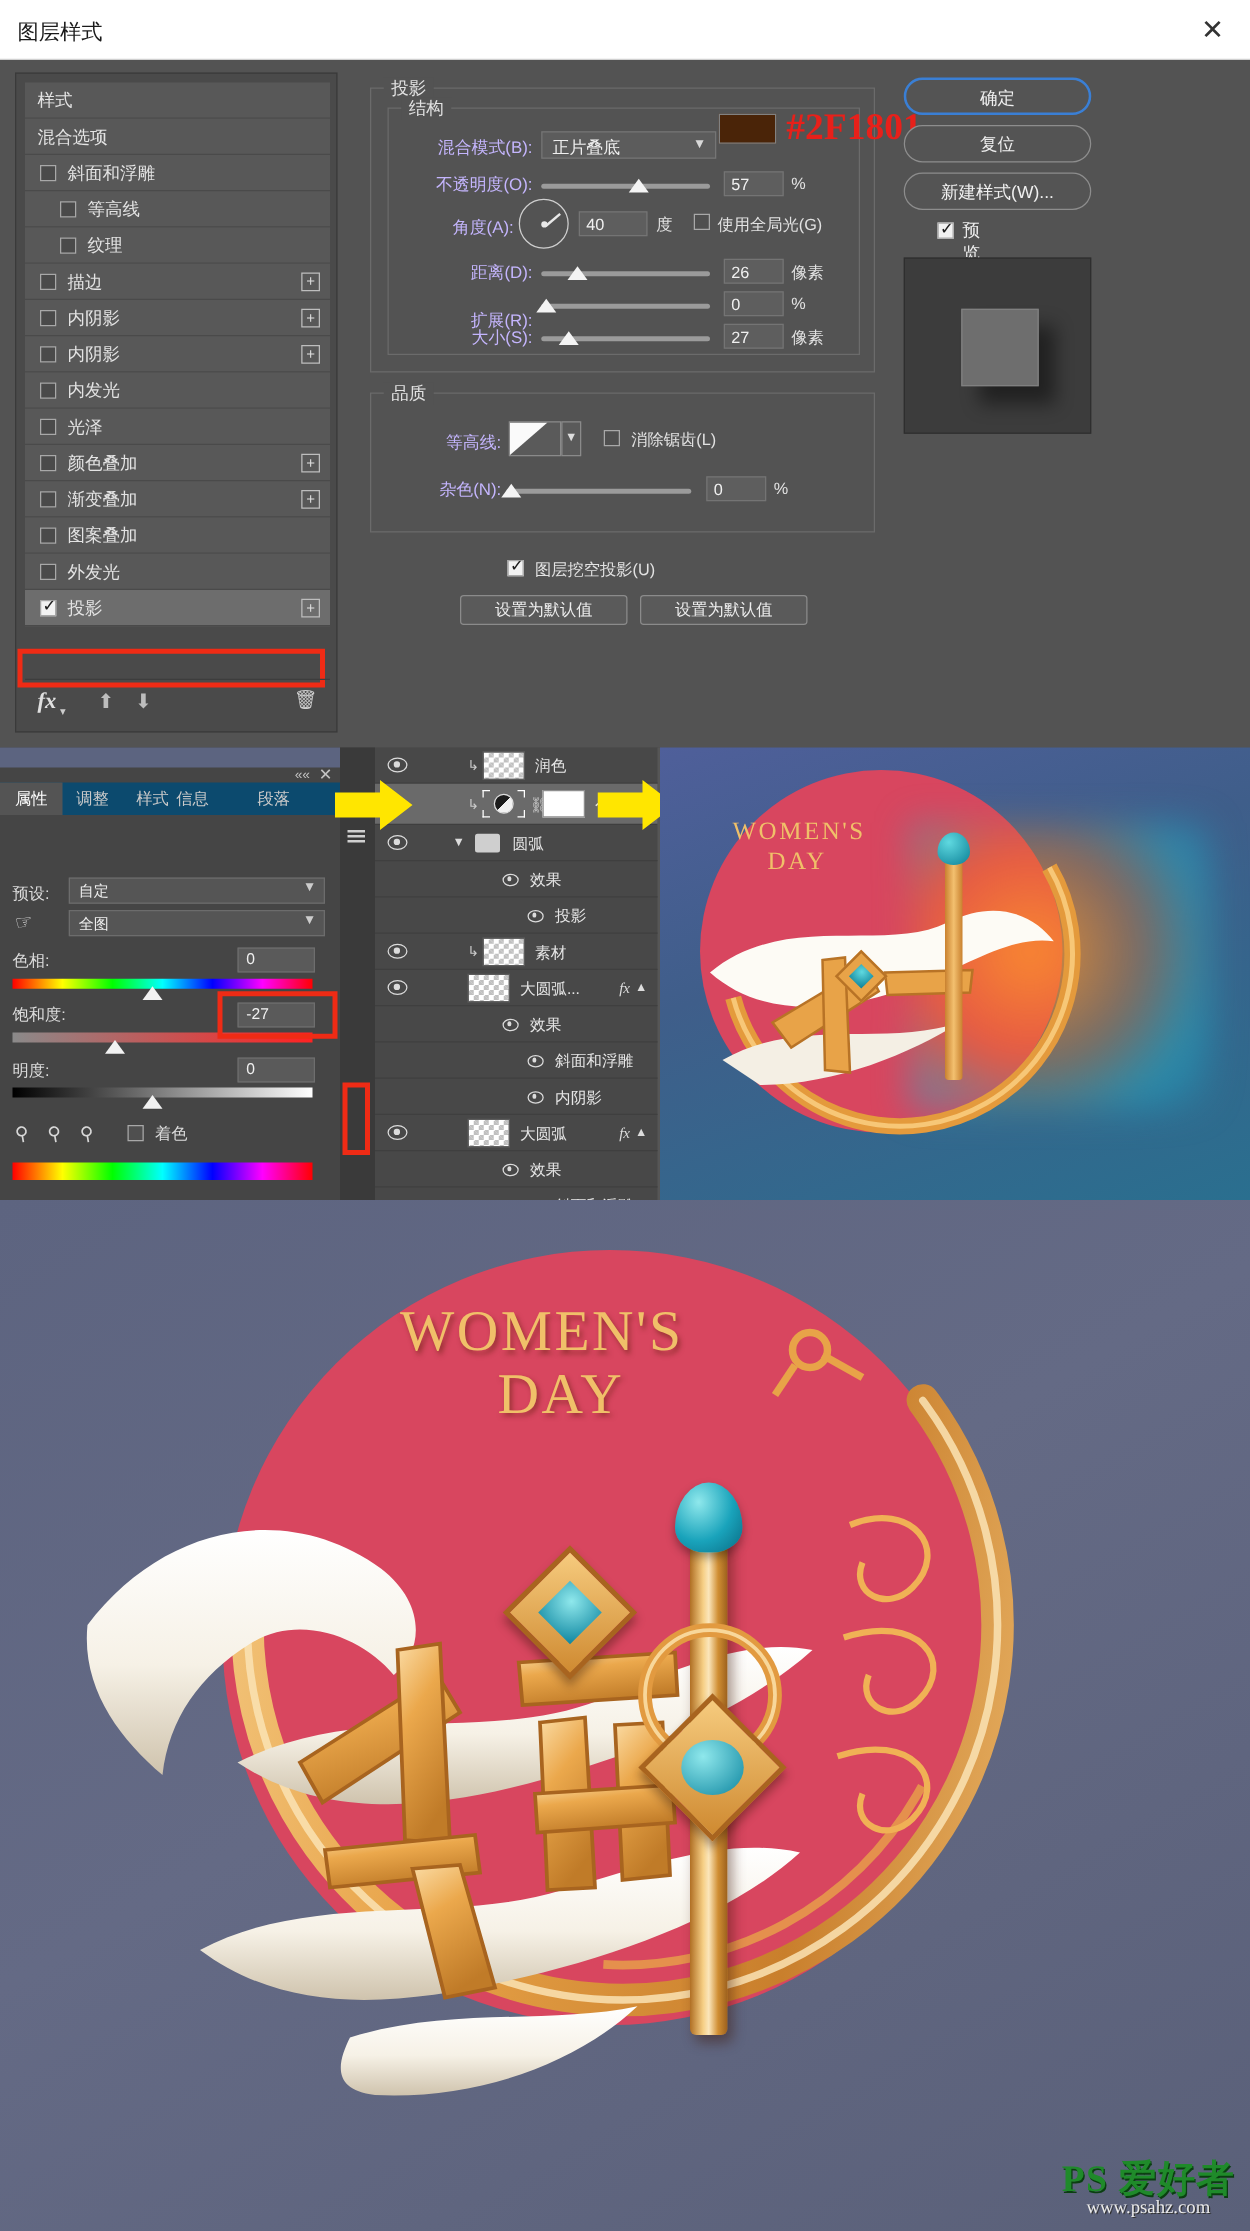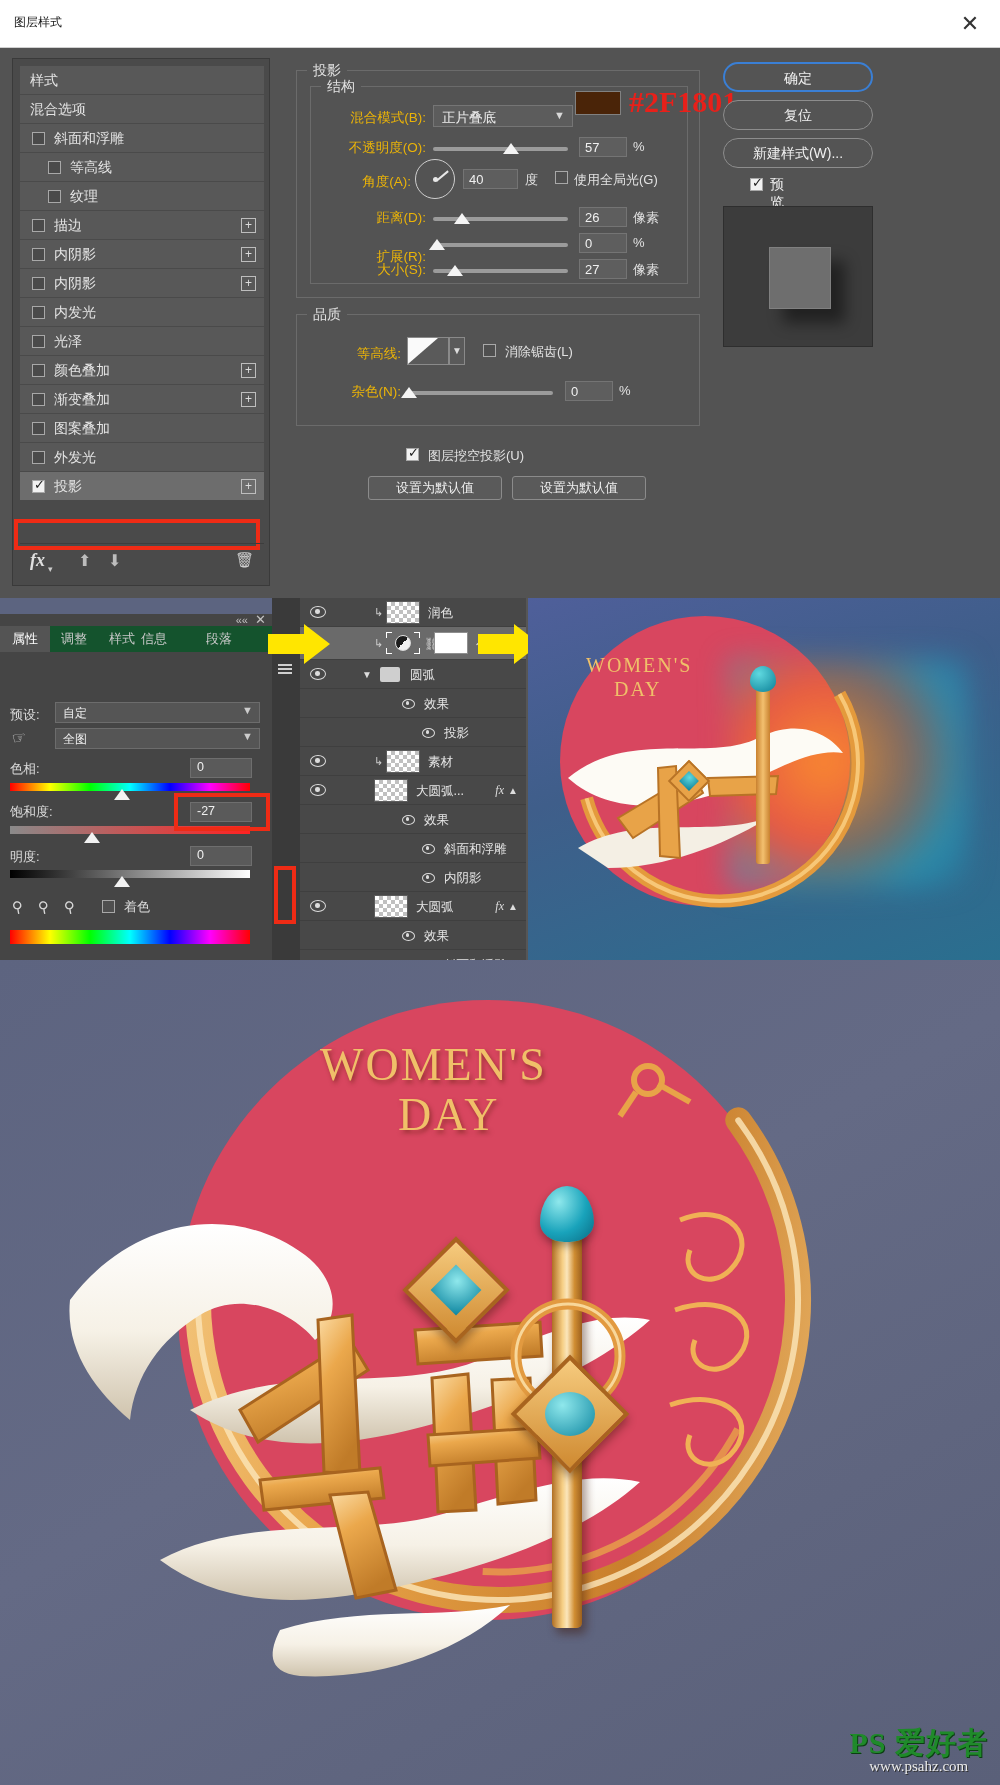--- a/index.html
+++ b/index.html
@@ -7,21 +7,21 @@
     width:1000px; height:1785px; overflow:hidden;
     font-family:"Liberation Sans", sans-serif;
     background:#565656; position:relative;
   }
   
   #dialog { position:absolute; left:0; top:0; width:1000px; height:598px; background:#4d4d4d; }
   #dlg-title-bar {
     position:absolute; left:0; top:0; width:1000px; height:48px;
     background:#ffffff; border-bottom:1px solid #d0d0d0;
   }
-  #dlg-title-bar .t { position:absolute; left:14px; top:14px; font-size:12px; color:#1a1a1a; }
+  #dlg-title-bar .t { position:absolute; left:14px; top:14px; font-size:17px; color:#1a1a1a; }
   #dlg-close {
     position:absolute; right:16px; top:12px; width:28px; height:26px;
     font-size:22px; color:#333; text-align:center; line-height:24px; cursor:pointer;
   }
   #dlg-body { position:absolute; left:0; top:48px; width:1000px; height:550px; background:#535353; }
 
   
   #styles-panel {
     position:absolute; left:12px; top:10px; width:258px; height:528px;
     background:#4a4a4a; border:1px solid #3a3a3a;
@@ -68,21 +68,21 @@
   #ds-panel { position:absolute; left:288px; top:10px; width:418px; height:528px; }
   .grp { position:absolute; border:1px solid #6b6b6b; }
   .grp > .cap {
     position:absolute; top:-9px; left:10px; padding:0 6px; background:#535353;
     font-size:14px; color:#e2e2e2;
   }
   #grp-ds { left:8px; top:12px; width:404px; height:228px; }
   #grp-jg { left:22px; top:28px; width:378px; height:198px; }
   #grp-pz { left:8px; top:256px; width:404px; height:112px; }
 
-  .frm-lbl { position:absolute; font-size:13.5px; color:#eab308; text-align:right; }
+  .frm-lbl { position:absolute; font-size:13.5px; color:#c4b5fd; text-align:right; }
   .sel-box {
     position:absolute; background:#5c5c5c; border:1px solid #757575;
     font-size:13.5px; color:#efefef;
   }
   .sel-box .v { position:absolute; left:8px; top:3px; }
   .sel-box .cv { position:absolute; right:7px; top:3px; font-size:11px; color:#d8d8d8; }
   .num-box {
     position:absolute; background:#5e5e5e; border:1px solid #747474;
     font-size:13px; color:#f0f0f0; height:20px; line-height:18px;
   }
@@ -139,21 +139,21 @@
     background:#3c3c3c; border:1px solid #2e2e2e; }
   #thumb-inner { position:absolute; left:45px; top:40px; width:62px; height:62px;
     background:#6e6e6e; border:1px solid #808080;
     box-shadow:14px 14px 14px rgba(0,0,0,0.45); }
 
   
   #props { position:absolute; left:0; top:598px; width:272px; height:362px; background:#454545; }
   #props-top { position:absolute; left:0; top:0; width:272px; height:16px; background:#5c6480; }
   #props-collapse { position:absolute; right:24px; top:16px; font-size:11px; color:#c3c3c3; }
   #props-close { position:absolute; right:6px; top:14px; font-size:13px; color:#c3c3c3; }
-  #props-tabs { position:absolute; left:0; top:28px; width:272px; height:26px; background:#14532d; }
+  #props-tabs { position:absolute; left:0; top:28px; width:272px; height:26px; background:#0c4a6e; }
   .ptab { position:absolute; top:0; height:26px; font-size:13px; color:#c9c9c9;
     line-height:25px; text-align:center; }
   .ptab.active { background:#545454; color:#fff; }
   #props-hdr { position:absolute; left:0; top:56px; width:272px; height:28px; background:#4b4b4b;
     border-bottom:1px solid #3b3b3b; }
   #ic-grad { position:absolute; left:8px; top:5px; width:22px; height:18px;
     background:linear-gradient(90deg,#111,#fff); border:1px solid #9a9a9a; }
   #ic-mask { position:absolute; left:36px; top:5px; width:22px; height:18px;
     background:#e9e9e9; border:1px solid #9a9a9a; }
   #ic-mask:after { content:""; position:absolute; left:6px; top:3px; width:11px; height:11px;

